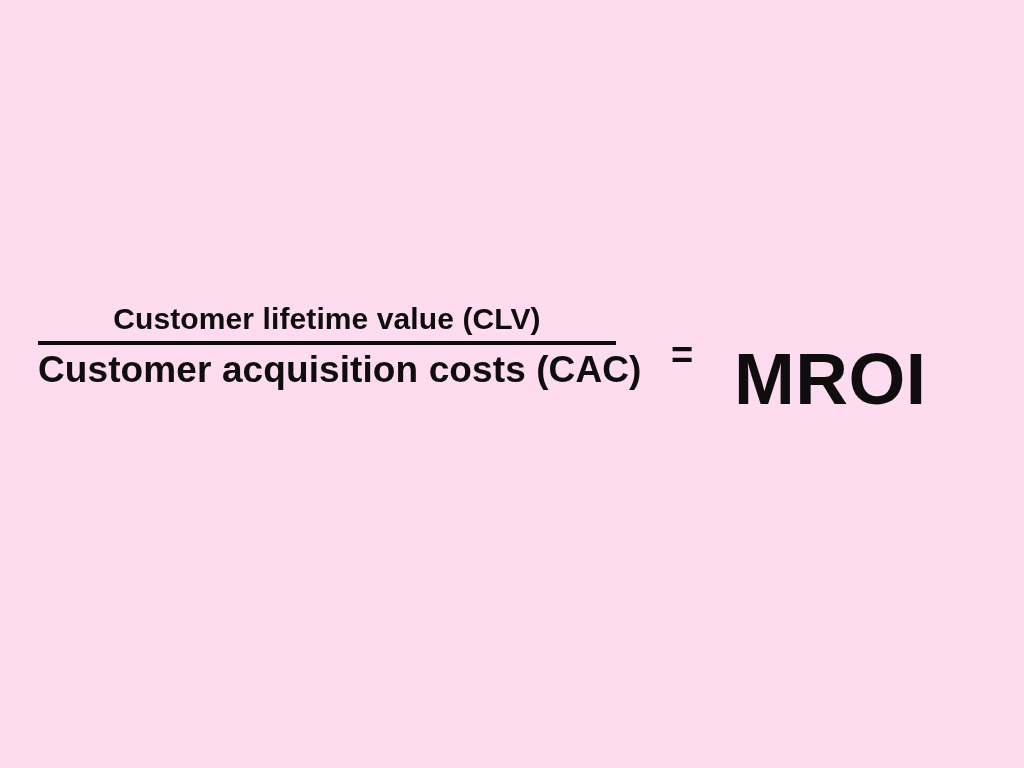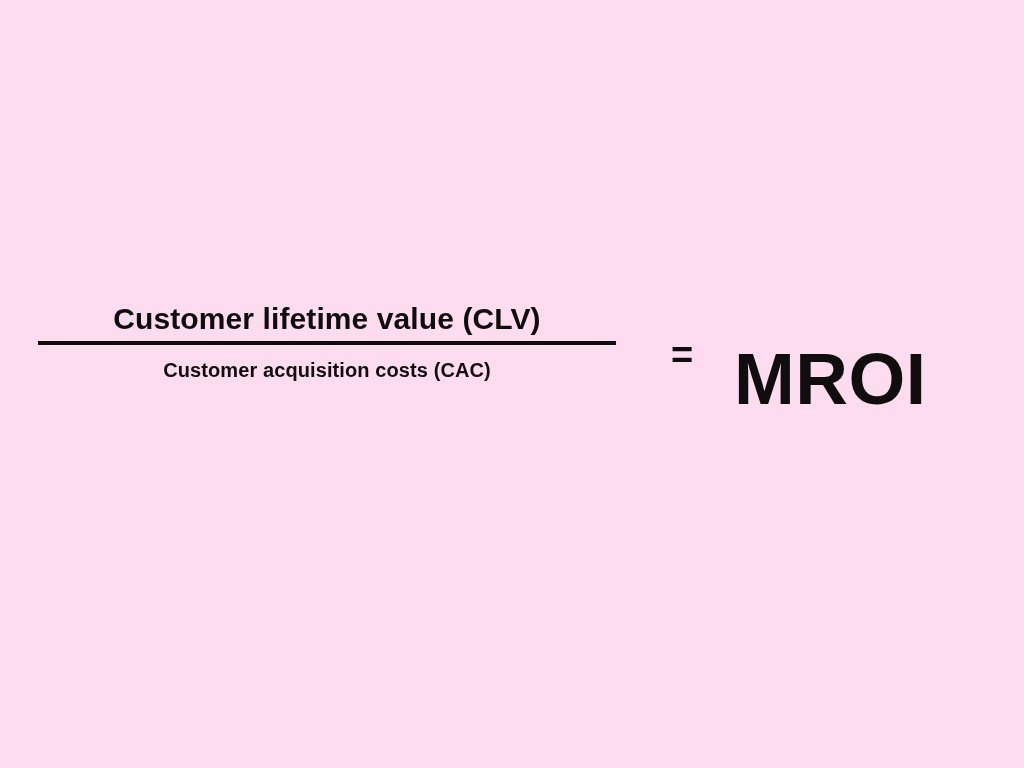--- a/index.html
+++ b/index.html
@@ -49,21 +49,21 @@
     padding-bottom: 3px;
   }
   .fraction-bar {
     width: 578px;
     height: 4px;
     background: #100d0e;
     margin: 0;
   }
   .fraction-denominator {
     padding-top: 6px;
-    font-size: 20px;
+    font-size: 37px;
   }
   .equals-sign {
     position: absolute;
     left: 660px;
     top: 332px;
     width: 44px;
     text-align: center;
     color: #100d0e;
     font-family: "Liberation Sans", sans-serif;
     font-weight: bold;

